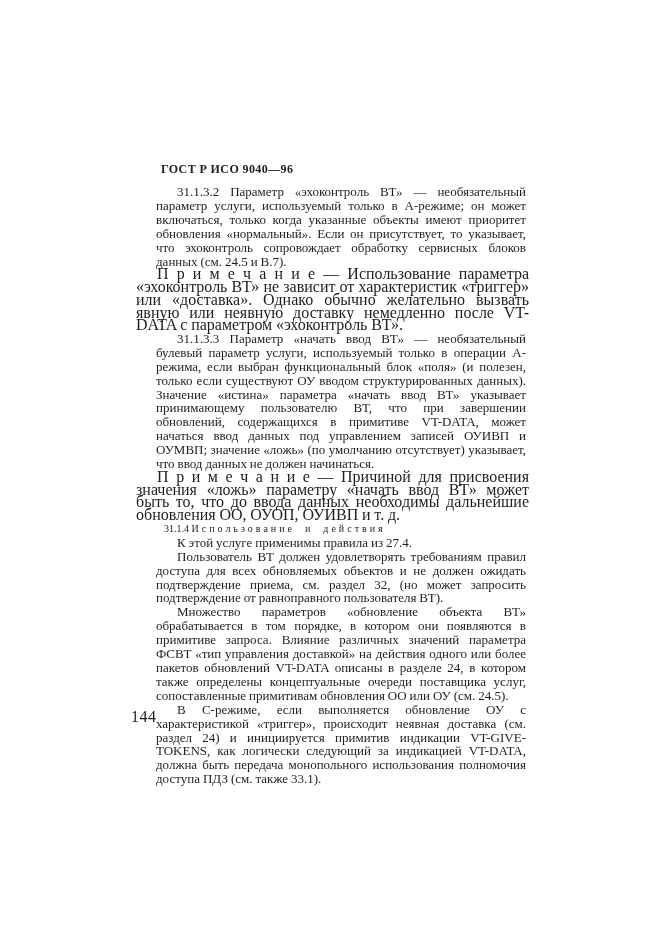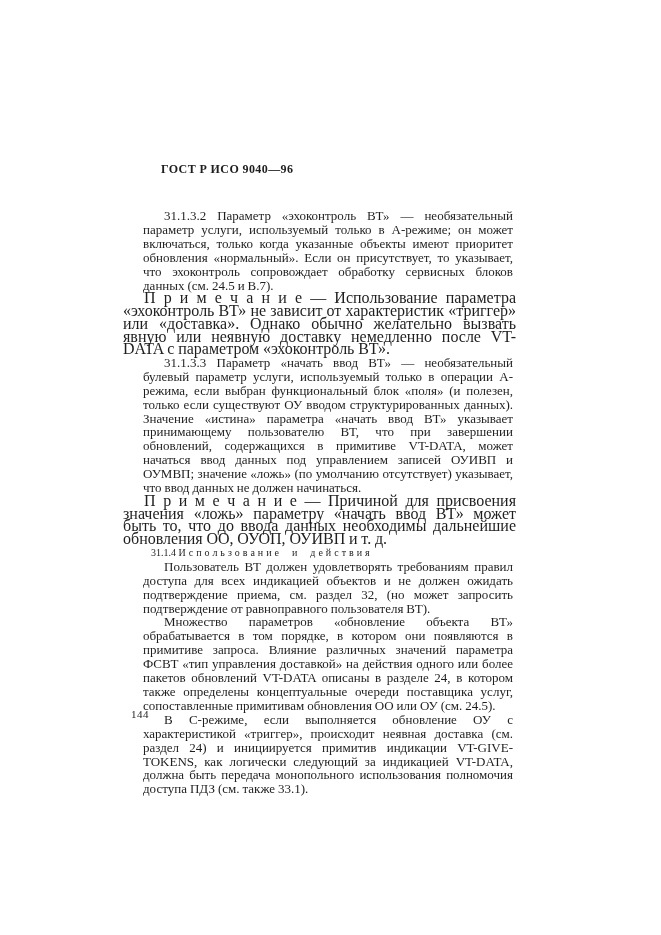--- a/index.html
+++ b/index.html
@@ -21,24 +21,23 @@
     position: absolute;
     left: 161px;
     top: 162px;
     font-size: 12px;
     font-weight: 700;
     letter-spacing: 0.4px;
     white-space: nowrap;
   }
   .text-column {
     position: absolute;
-    left: 143px;
+    left: 156px;
     top: 185px;
     width: 370px;
-    margin-top: 24px;
   }
   .para {
     margin: 0;
     padding: 0;
     text-align: justify;
     text-indent: 21px;
     hyphens: auto;
     -webkit-hyphens: auto;
   }
   .para.body {
@@ -60,35 +59,36 @@
     text-indent: 8px;
   }
   .h-text {
     letter-spacing: 0.30em;
     word-spacing: 0.45em;
   }
   .page-number {
     position: absolute;
     left: 131px;
     top: 708px;
-    font-size: 11px;
+    font-size: 16px;
     letter-spacing: 0.5px;
   }
 </style>
 </head>
 <body>
 
 <div class="scan-page">
   <div class="running-header">ГОСТ Р ИСО 9040—96</div>
 
   <div class="text-column">
       <p class="para body">31.1.3.2 Параметр «эхоконтроль ВТ» — необязательный параметр услуги, используемый только в А-режиме; он может включаться, только когда указанные объекты имеют приоритет обновления «нормальный». Если он присутствует, то указывает, что эхоконтроль сопровождает обработку сервисных блоков данных (см. 24.5 и В.7).</p>
       <p class="para note">П р и м е ч а н и е — Использование параметра «эхоконтроль ВТ» не зависит от характеристик «триггер» или «доставка». Однако обычно желательно вызвать явную или неявную доставку немедленно после VT-DATA с параметром «эхоконтроль ВТ».</p>
       <p class="para body">31.1.3.3 Параметр «начать ввод ВТ» — необязательный булевый параметр услуги, используемый только в операции А-режима, если выбран функциональный блок «поля» (и полезен, только если существуют ОУ вводом структурированных данных). Значение «истина» параметра «начать ввод ВТ» указывает принимающему пользователю ВТ, что при завершении обновлений, содержащихся в примитиве VT-DATA, может начаться ввод данных под управлением записей ОУИВП и ОУМВП; значение «ложь» (по умолчанию отсутствует) указывает, что ввод данных не должен начинаться.</p>
       <p class="para note">П р и м е ч а н и е — Причиной для присвоения значения «ложь» параметру «начать ввод ВТ» может быть то, что до ввода данных необходимы дальнейшие обновления ОО, ОУОП, ОУИВП и т. д.</p>
       <p class="para heading"><span class="h-num">31.1.4 </span><span class="h-text">Использование и действия</span></p>
-      <p class="para body">Пользователь ВТ должен удовлетворять требованиям правил доступа для всех индикацией объектов и не должен ожидать подтверждение приема, см. раздел 32, (но может запросить подтверждение от равноправного пользователя ВТ).</p>
+      <p class="para body">К этой услуге применимы правила из 27.4.</p>
+      <p class="para body">Пользователь ВТ должен удовлетворять требованиям правил доступа для всех обновляемых объектов и не должен ожидать подтверждение приема, см. раздел 32, (но может запросить подтверждение от равноправного пользователя ВТ).</p>
       <p class="para body">Множество параметров «обновление объекта ВТ» обрабатывается в том порядке, в котором они появляются в примитиве запроса. Влияние различных значений параметра ФСВТ «тип управления доставкой» на действия одного или более пакетов обновлений VT-DATA описаны в разделе 24, в котором также определены концептуальные очереди поставщика услуг, сопоставленные примитивам обновления ОО или ОУ (см. 24.5).</p>
       <p class="para body">В С-режиме, если выполняется обновление ОУ с характеристикой «триггер», происходит неявная доставка (см. раздел 24) и инициируется примитив индикации VT-GIVE-TOKENS, как логически следующий за индикацией VT-DATA, должна быть передача монопольного использования полномочия доступа ПДЗ (см. также 33.1).</p>
     </div>
 
   <div class="page-number">144</div>
 </div>
 
 </body></html>

